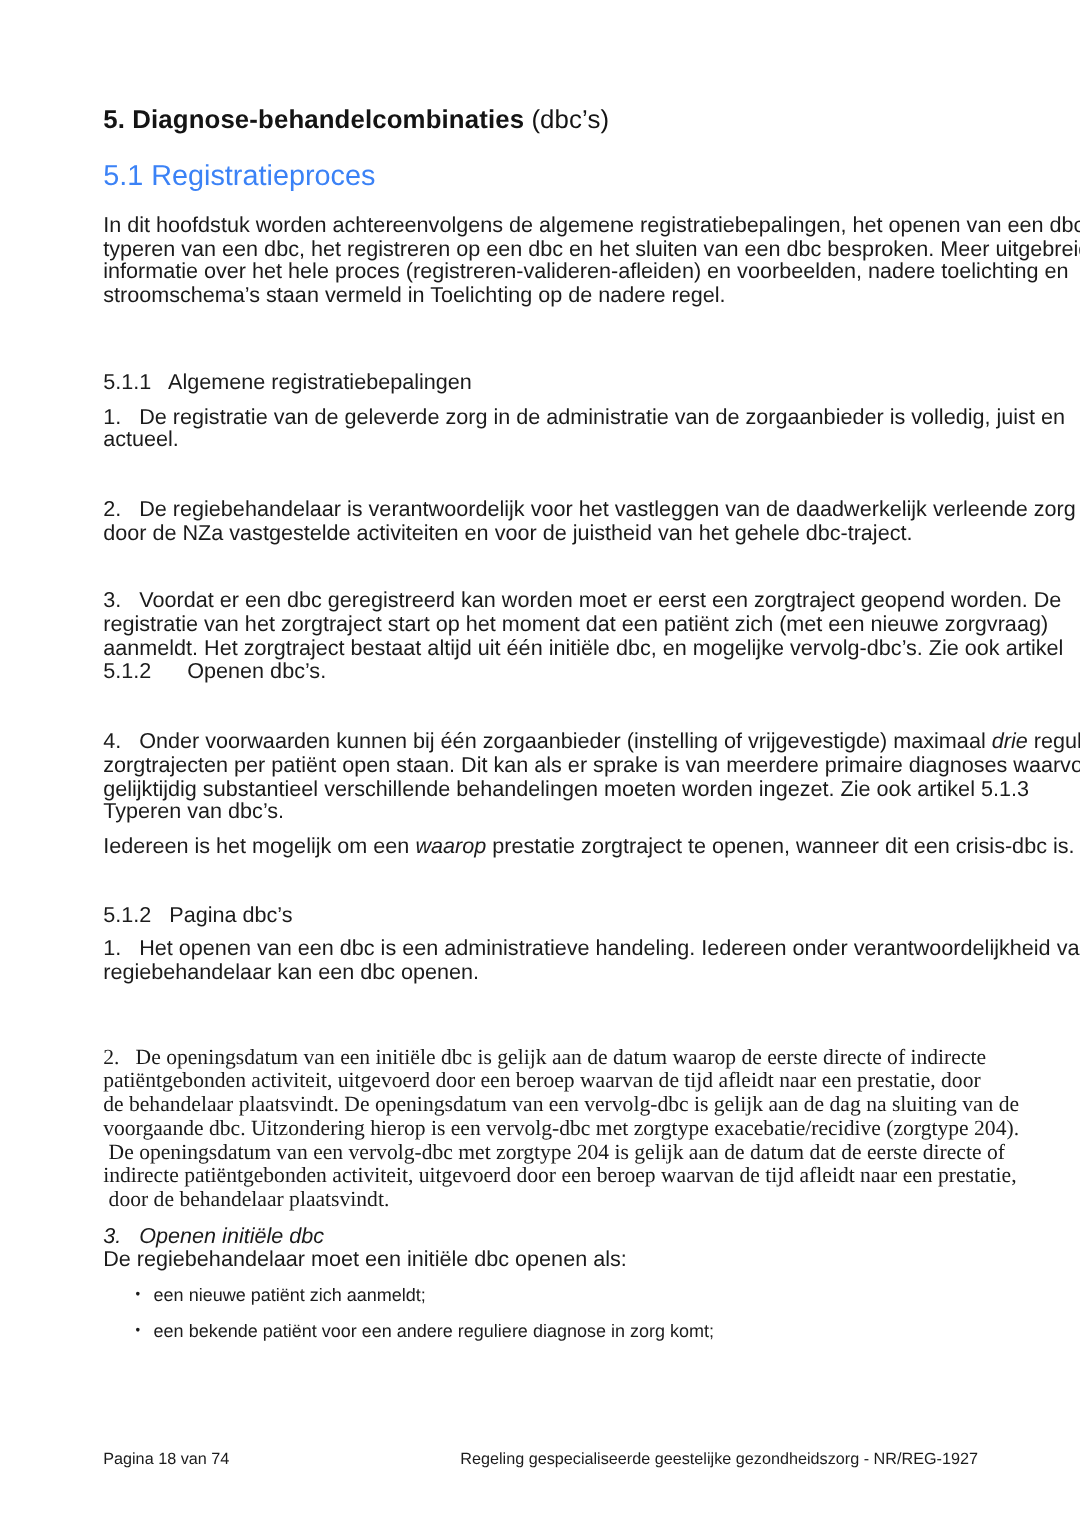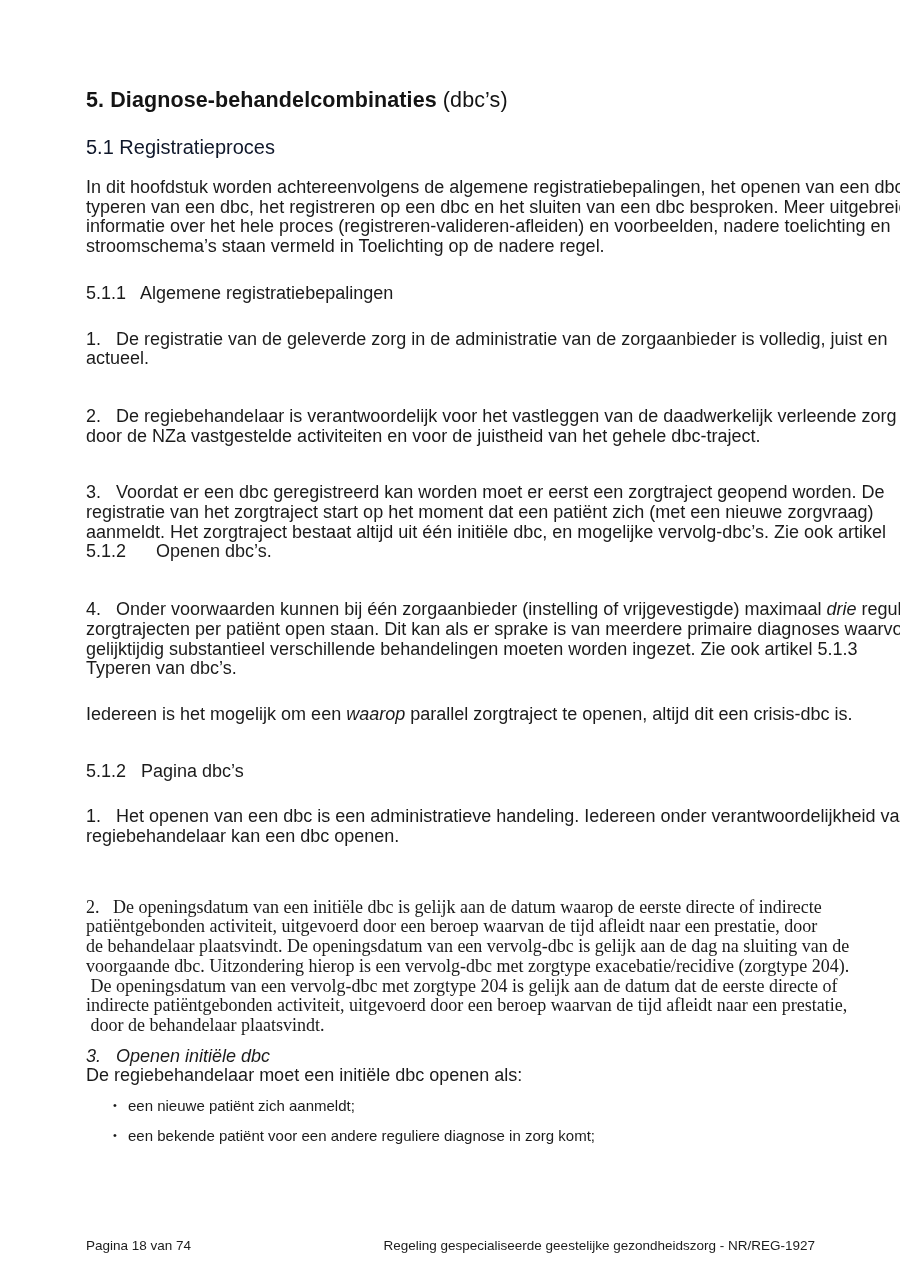--- a/index.html
+++ b/index.html
@@ -13,47 +13,47 @@
   }
   .page { position: absolute; inset: 0; }
   .content { padding: 86px 60px 0 86px; }
 
   h1 {
     margin: 0; font-size: 21.5px; line-height: 28px;
     font-weight: bold; color: #141414; letter-spacing: 0.1px;
   }
   h1 .suffix { font-weight: normal; }
   h2 {
-    margin: 20px 0 0 0; font-size: 20px; line-height: 26px;
-    font-weight: normal; color: #0f172a;
+    margin: 20px 0 0 0; font-size: 24px; line-height: 26px;
+    font-weight: normal; color: #3b82f6;
   }
   .para {
     margin: 0; font-size: 18px; line-height: 19.7px;
     white-space: pre; color: #1b1b1b;
   }
   .intro { margin-top: 18px; }
-  .subhead { margin-top: 27px; }
-  .mt9  { margin-top: 26px; }
+  .subhead { margin-top: 52px; }
+  .mt9  { margin-top: 9px; }
   .mt17 { margin-top: 11px; }
   .mt37 { margin-top: 37px; }
   .mt38 { margin-top: 38px; }
   .mt39 { margin-top: 51px; font-family: Liberation Serif, serif; }
 
   ul.bullets { list-style: none; margin: 9px 0 0 0; padding: 0; }
   ul.bullets li {
     position: relative; padding-left: 42px; margin-top: 10px;
     font-size: 15px; line-height: 19.7px;
   }
   ul.bullets li .marker {
     position: absolute; left: 27px; top: 0;
     font-size: 11px; line-height: 19.7px;
   }
 
   .footer {
-    position: absolute; left: 86px; right: 85px; top: 1237px;
+    position: absolute; left: 86px; right: 85px; top: 1207px;
     display: flex; justify-content: space-between;
     font-size: 13.5px; line-height: 17px; color: #1b1b1b;
   }
 </style>
 </head>
 <body>
 
 <div class="page">
   <div class="content">
 
@@ -77,21 +77,21 @@
     <p class="para mt37">3.   Voordat er een dbc geregistreerd kan worden moet er eerst een zorgtraject geopend worden. De
 registratie van het zorgtraject start op het moment dat een patiënt zich (met een nieuwe zorgvraag)
 aanmeldt. Het zorgtraject bestaat altijd uit één initiële dbc, en mogelijke vervolg-dbc’s. Zie ook artikel
 5.1.2      Openen dbc’s.</p>
 
     <p class="para mt38"><span>4.   Onder voorwaarden kunnen bij één zorgaanbieder (instelling of vrijgevestigde) maximaal </span><span style="font-style: italic;">drie</span><span> reguliere
 zorgtrajecten per patiënt open staan. Dit kan als er sprake is van meerdere primaire diagnoses waarvoor
 gelijktijdig substantieel verschillende behandelingen moeten worden ingezet. Zie ook artikel 5.1.3
 Typeren van dbc’s.</span></p>
 
-    <p class="para mt9"><span>Iedereen is het mogelijk om een </span><span style="font-style: italic;">waarop</span><span> parallel zorgtraject te openen, altijd dit een crisis-dbc is.</span></p>
+    <p class="para mt9"><span>Iedereen is het mogelijk om een </span><span style="font-style: italic;">waarop</span><span> prestatie zorgtraject te openen, wanneer dit een crisis-dbc is.</span></p>
 
     <p class="para subhead mt37">5.1.2   Pagina dbc’s</p>
 
     <p class="para mt9">1.   Het openen van een dbc is een administratieve handeling. Iedereen onder verantwoordelijkheid van de
 regiebehandelaar kan een dbc openen.</p>
 
     <p class="para mt39">2.   De openingsdatum van een initiële dbc is gelijk aan de datum waarop de eerste directe of indirecte
 patiëntgebonden activiteit, uitgevoerd door een beroep waarvan de tijd afleidt naar een prestatie, door
 de behandelaar plaatsvindt. De openingsdatum van een vervolg-dbc is gelijk aan de dag na sluiting van de
 voorgaande dbc. Uitzondering hierop is een vervolg-dbc met zorgtype exacebatie/recidive (zorgtype 204).

